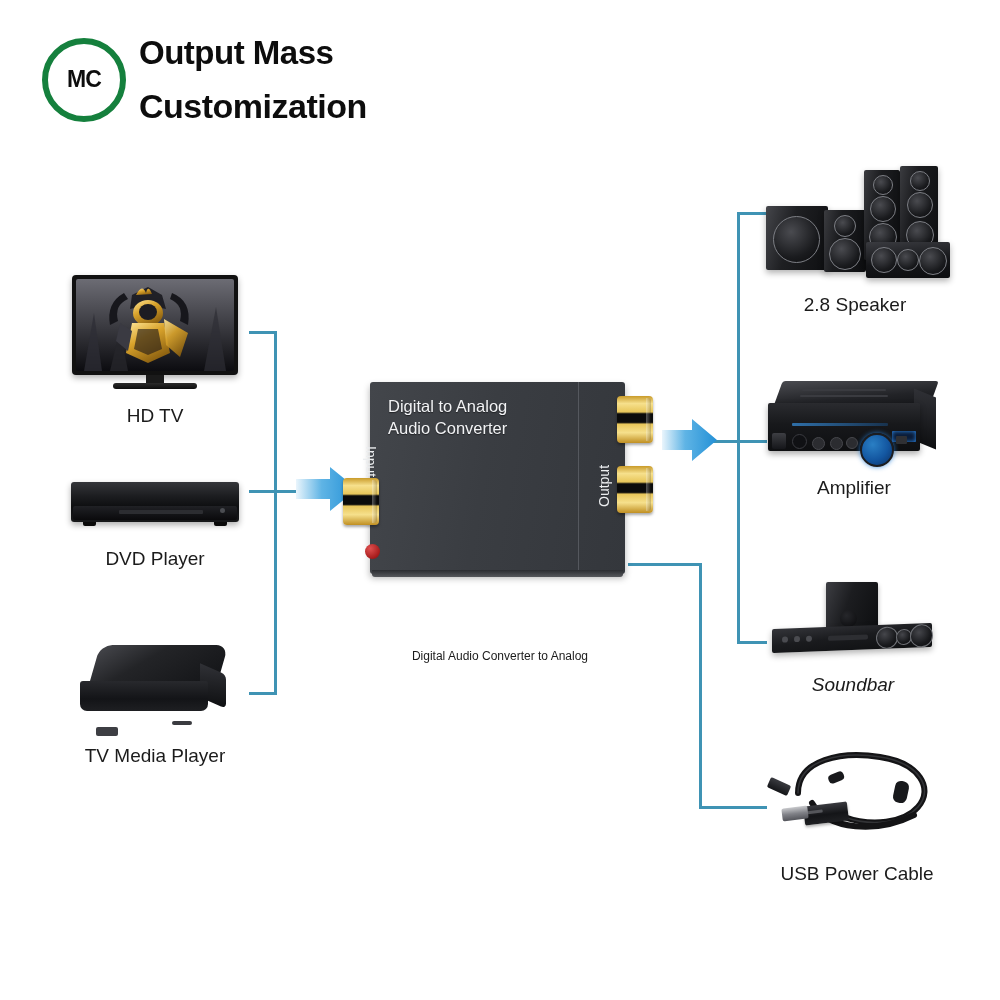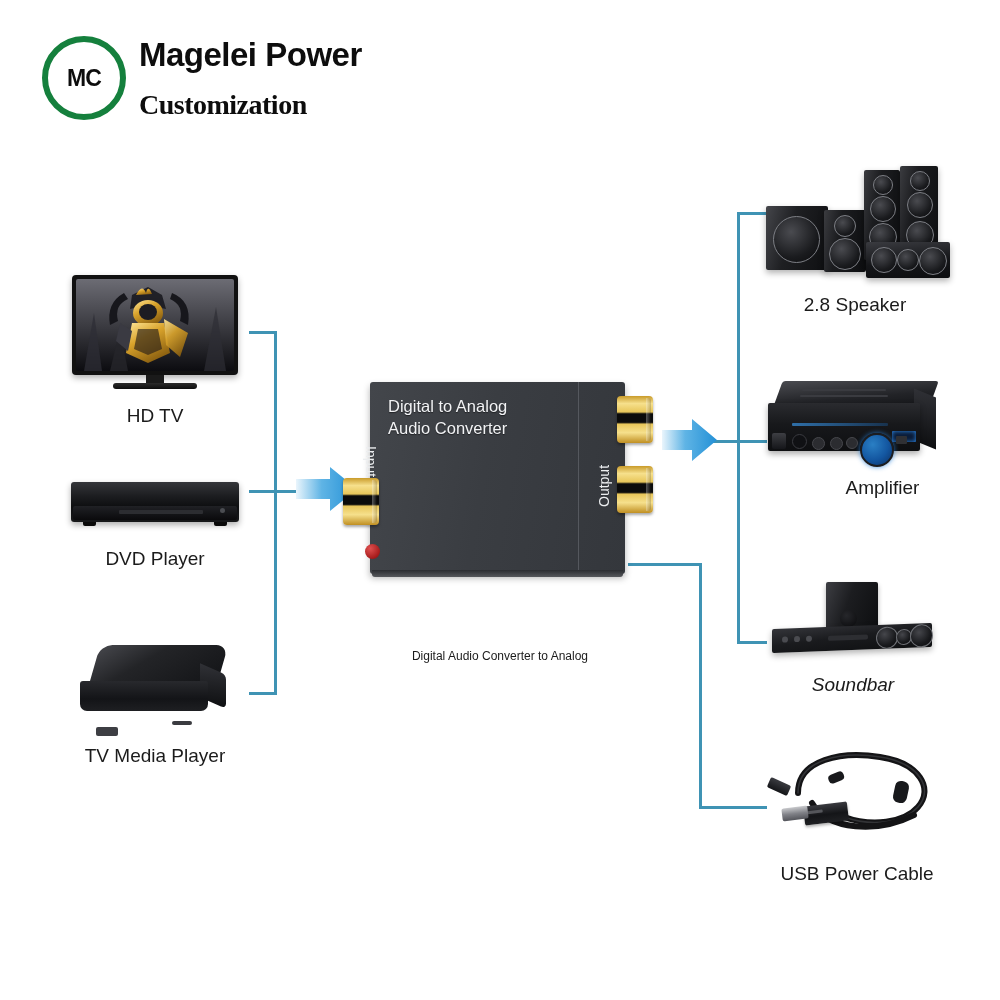--- a/index.html
+++ b/index.html
@@ -7,21 +7,21 @@
        font-family:"Liberation Sans","DejaVu Sans",sans-serif;}
   #stage{position:relative;width:1000px;height:1000px;background:#ffffff;}
 
   
   .logo-wrap{position:absolute;left:42px;top:36px;display:flex;align-items:center;}
   .logo-mark{width:72px;height:72px;border:6px solid #15803d;border-radius:50%;
              display:flex;align-items:center;justify-content:center;
              font-weight:bold;font-size:23px;letter-spacing:-1px;color:#0d0d0d;}
   .logo-text{margin-left:13px;font-weight:bold;color:#0d0d0d;line-height:1.0;}
   .logo-l1{font-size:33px;letter-spacing:-0.5px;}
-  .logo-l2{font-size:28px;letter-spacing:-0.5px;margin-top:20px;font-family:Liberation Serif, serif;}
+  .logo-l2{font-size:34px;letter-spacing:-0.5px;margin-top:20px;}
 
   
   .node{position:absolute;}
   .node-caption{position:absolute;width:100%;text-align:center;
                 font-size:19px;color:#1b1b1b;white-space:nowrap;}
 
   
   .ln{position:absolute;background:#3f93b4;}
   .ln-h{height:3px;}
   .ln-v{width:3px;}
@@ -145,21 +145,21 @@
           background:linear-gradient(180deg,#3a3b40,#141518);transform:rotate(24deg);}
 </style>
 </head>
 <body>
 
 <div id="stage">
 
   <div class="logo-wrap">
     <div class="logo-mark">MC</div>
     <div class="logo-text">
-      <div class="logo-l1">Magelei Power</div>
+      <div class="logo-l1">Output Mass</div>
       <div class="logo-l2">Customization</div>
     </div>
   </div>
 
   <div class="ln ln-v" style="left:274px;top:331px;height:364px;"></div>
   <div class="ln ln-h" style="left:249px;top:331px;width:28px;"></div>
   <div class="ln ln-h" style="left:249px;top:490px;width:28px;"></div>
   <div class="ln ln-h" style="left:249px;top:692px;width:28px;"></div>
   <div class="ln ln-h" style="left:274px;top:490px;width:22px;"></div>
 
@@ -306,21 +306,21 @@
     </div>
 
     <div class="spk-center" style="left:106px;top:84px;width:84px;height:36px;">
       <div class="drv" style="left:5px;top:5px;width:24px;height:24px;"></div>
       <div class="drv" style="left:31px;top:7px;width:20px;height:20px;"></div>
       <div class="drv" style="left:53px;top:5px;width:26px;height:26px;"></div>
     </div>
     <div class="node-caption" style="top:136px;">2.8 Speaker</div>
   </div>
 
-  <div class="node" style="left:768px;top:381px;width:172px;height:78px;padding-left:19px;">
+  <div class="node" style="left:768px;top:381px;width:172px;height:78px;">
     <div class="amp">
       <div class="amp-top"></div>
       <div class="amp-side"></div>
       <div class="amp-vent" style="left:34px;top:8px;width:84px;"></div>
       <div class="amp-vent" style="left:32px;top:14px;width:88px;"></div>
       <div class="amp-front">
         <div class="amp-knob"></div>
         <div class="amp-lcd"></div>
         <div class="amp-sm" style="left:44px;top:34px;width:11px;height:11px;"></div>
         <div class="amp-sm" style="left:62px;top:34px;width:11px;height:11px;"></div>

